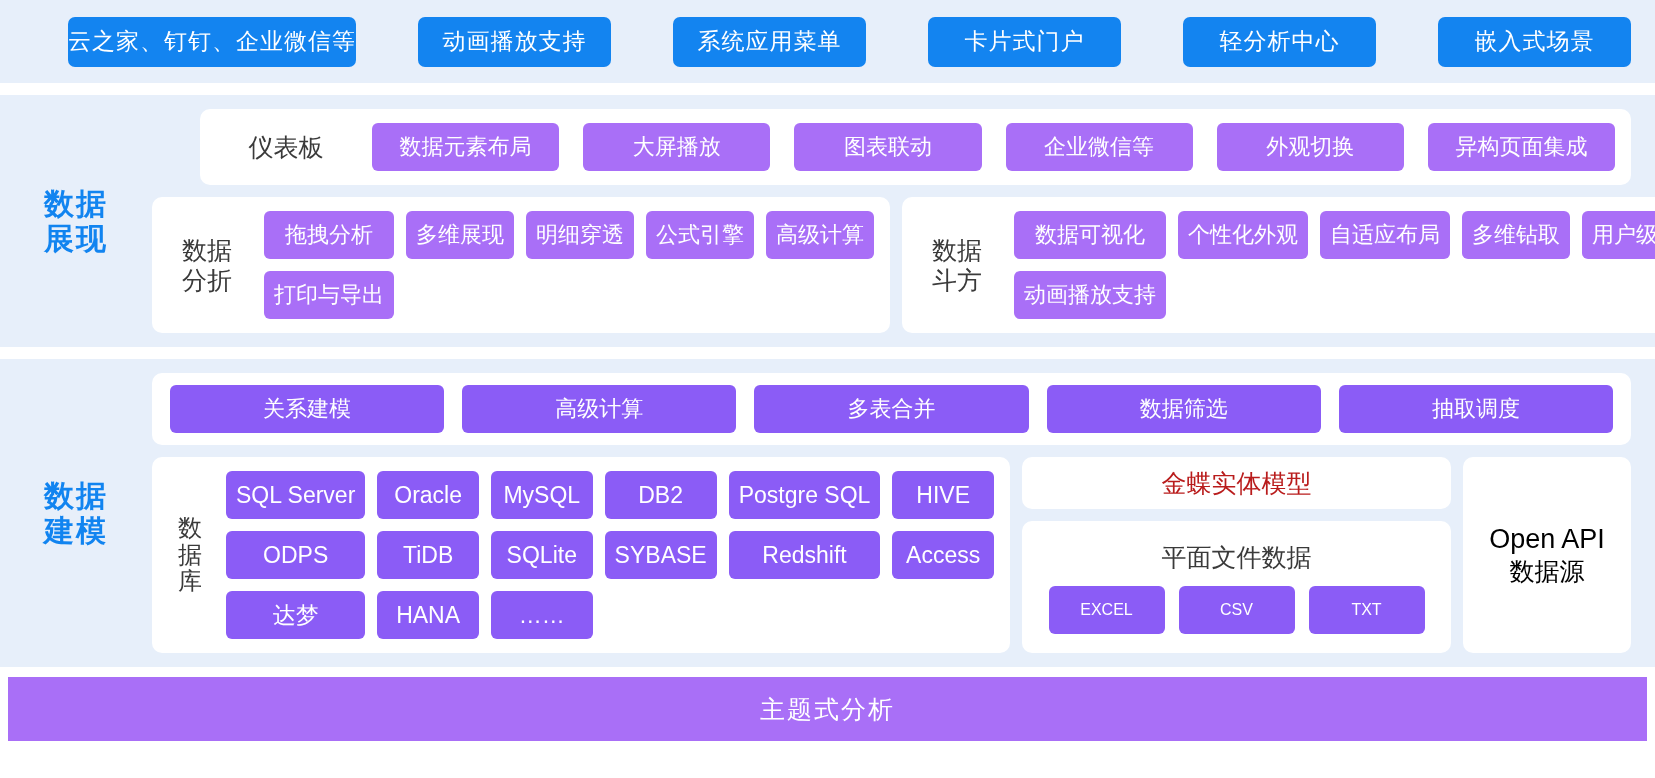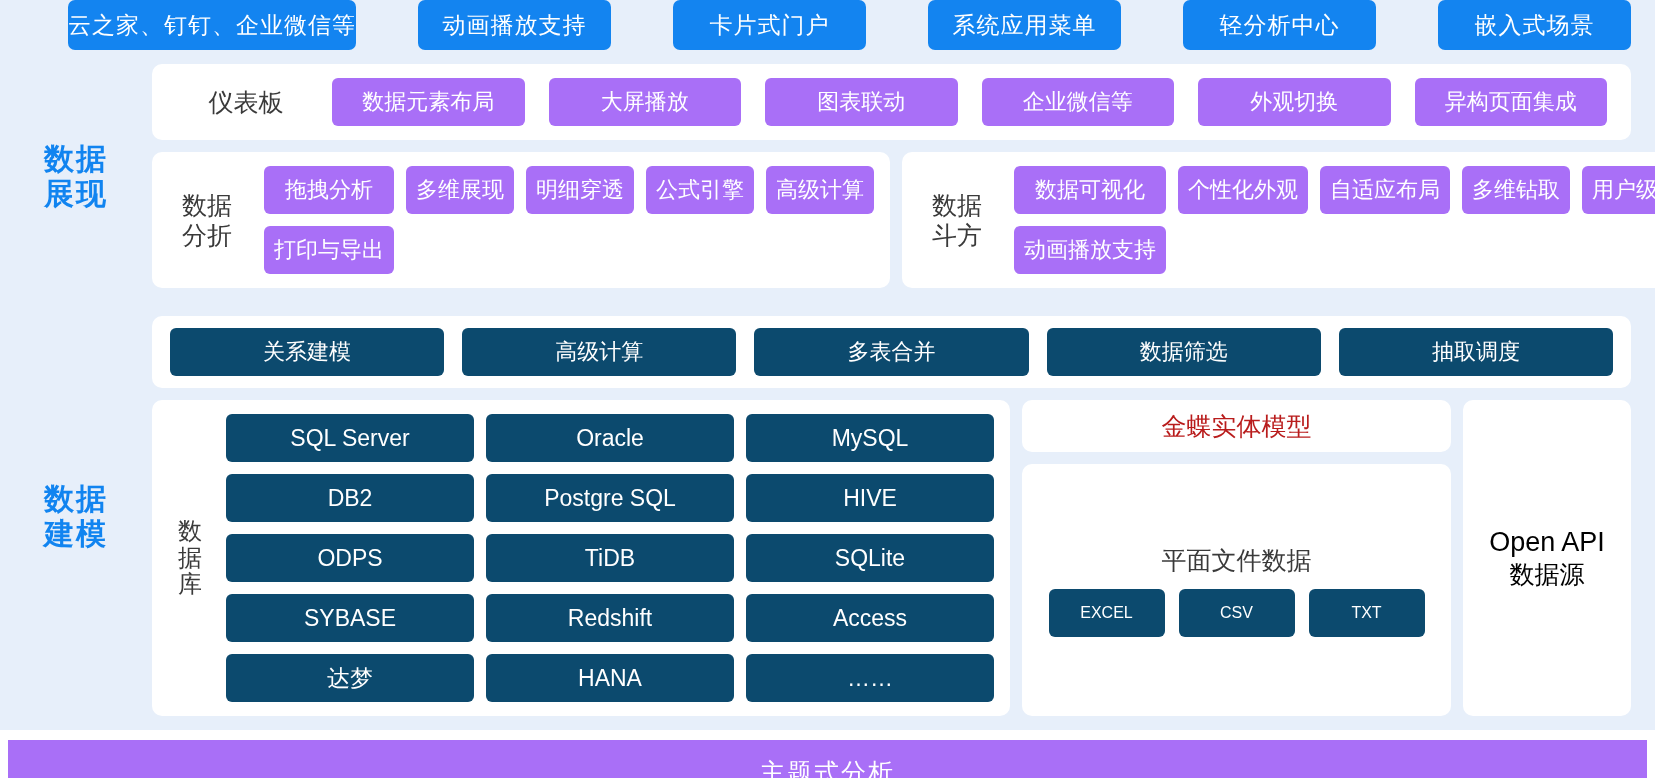--- a/index.html
+++ b/index.html
@@ -89,23 +89,24 @@
   .card {
     background: #ffffff;
     border-radius: 10px;
     box-sizing: border-box;
   }
 
   
   .row-dashboard {
     display: flex;
     align-items: center;
-    padding: 10px 24px;
+    padding: 10px 16px;
     gap: 16px;
     height: 76px;
+    margin-left: 48px;
   }
   .row-title {
     font-size: 25px;
     color: #3a3a3a;
     white-space: nowrap;
     flex: 0 0 auto;
     text-align: center;
   }
   .row-title.w-dash { width: 140px; }
 
@@ -115,21 +116,21 @@
     color: #ffffff;
     font-size: 22px;
     display: flex;
     align-items: center;
     justify-content: center;
     white-space: nowrap;
     box-sizing: border-box;
     padding: 0 10px;
   }
   .chip.purple { background: #a96ff7; }
-  .chip.cyan   { background: #0c4a6e; }
+  .chip.cyan   { background: #8b5cf6; }
 
   .dash-chips {
     display: flex;
     gap: 24px;
     flex: 1 1 auto;
   }
   .dash-chips .chip { flex: 1 1 0; }
 
   
   .analysis-row {
@@ -192,21 +193,21 @@
     color: #3a3a3a;
     display: flex;
     flex-direction: column;
     align-items: center;
     line-height: 1.12;
     text-align: center;
   }
   .db-grid {
     flex: 1 1 auto;
     display: grid;
-    grid-template-columns: repeat(3, 1fr);
+    grid-template-columns: repeat(6, 1fr);
     grid-auto-rows: 48px;
     gap: 12px;
   }
   .db-grid .chip { font-size: 23px; }
 
   .mid-col {
     flex: 1 1 auto;
     display: flex;
     flex-direction: column;
     gap: 12px;
@@ -281,22 +282,22 @@
   }
 </style>
 </head>
 <body>
 
 <div class="page">
 
   <div class="band apps-band">
     <div class="app-chip">云之家、钉钉、企业微信等</div>
     <div class="app-chip">动画播放支持</div>
+    <div class="app-chip">系统应用菜单</div>
     <div class="app-chip">卡片式门户</div>
-    <div class="app-chip">系统应用菜单</div>
     <div class="app-chip">轻分析中心</div>
     <div class="app-chip">嵌入式场景</div>
   </div>
 
   <div class="spacer"></div>
 
   <div class="section">
     <div class="section-label">
       <span>数据</span>
       <span>展现</span>

